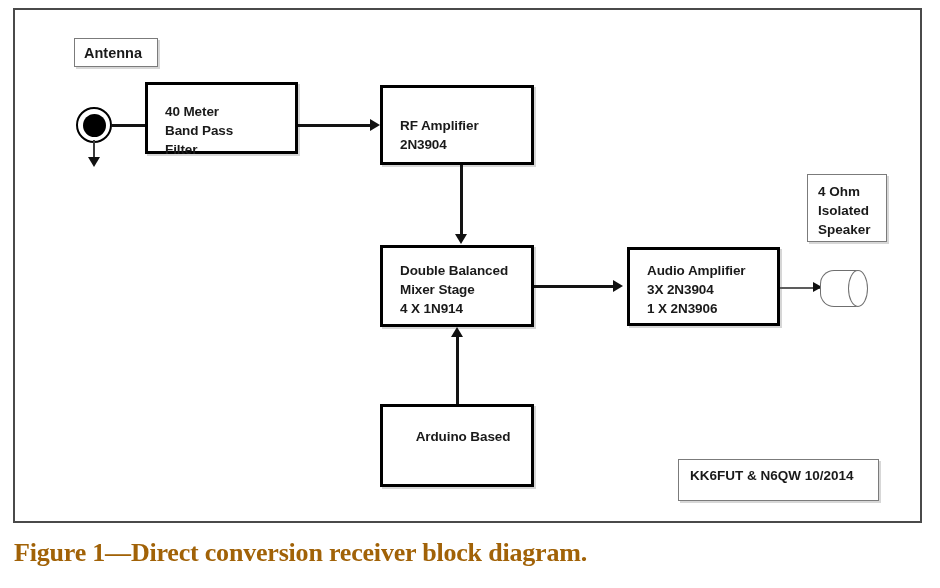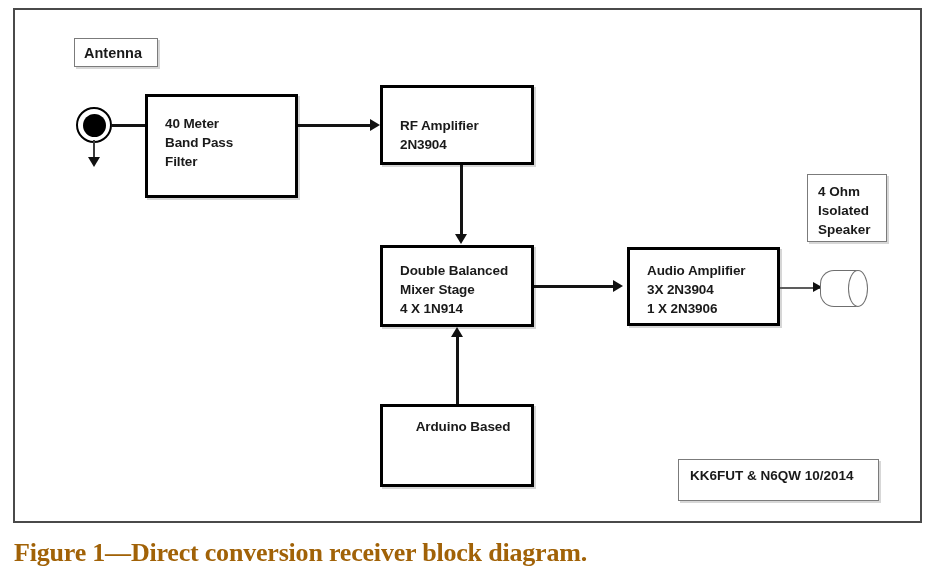--- a/index.html
+++ b/index.html
@@ -224,21 +224,21 @@
 
     <div id="antenna-symbol" style="left:60px; top:96px;">
       <div class="ring"></div>
       <div class="disc"></div>
     </div>
     <div id="antenna-ground" style="left:78px; top:130px;"></div>
     <div id="antenna-ground-head" style="left:73px; top:147px;"></div>
 
     <div class="wire-h" style="left:96px; top:114px; width:37px;"></div>
 
-    <div class="block" id="band-pass-filter" style="left:130px; top:84px; width:153px; height:104px;">
+    <div class="block" id="band-pass-filter" style="left:130px; top:72px; width:153px; height:72px;">
       <div class="lines" style="top:17px;">
         <span class="ln">40 Meter</span>
         <span class="ln">Band Pass</span>
         <span class="ln">Filter</span>
       </div>
     </div>
 
     <div class="wire-h" style="left:283px; top:114px; width:75px;"></div>
     <div class="arrow-right" style="left:355px; top:109px;"></div>
 
@@ -284,21 +284,21 @@
         <span class="ln">4 Ohm</span>
         <span class="ln">Isolated</span>
         <span class="ln">Speaker</span>
       </div>
     </div>
 
     <div class="wire-v" style="left:441px; top:325px; height:69px;"></div>
     <div class="arrow-up" style="left:436px; top:317px;"></div>
 
     <div class="block" id="dds-source" style="left:365px; top:394px; width:154px; height:83px;">
-      <div class="lines" style="top:10px; padding-left:12px; text-align:center;">
+      <div class="lines" style="top:20px; padding-left:12px; text-align:center;">
         <span class="ln">Arduino Based</span>
       </div>
     </div>
 
     <div class="thinbox" id="credit-box" style="left:663px; top:449px; width:201px; height:42px;">
       <div class="lines" style="top:6px; padding-left:11px;">
         <span class="ln">KK6FUT &amp; N6QW 10/2014</span>
       </div>
     </div>
 

